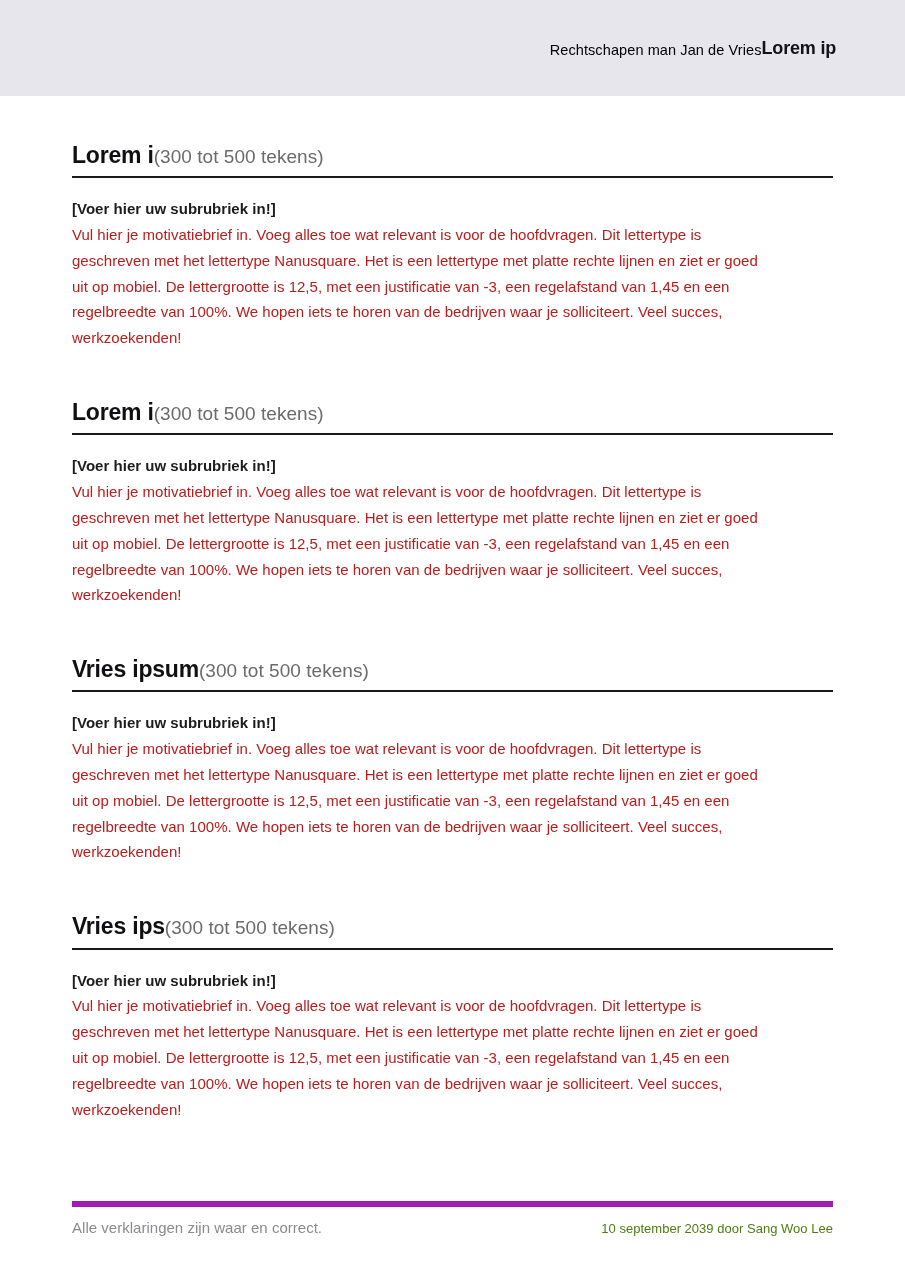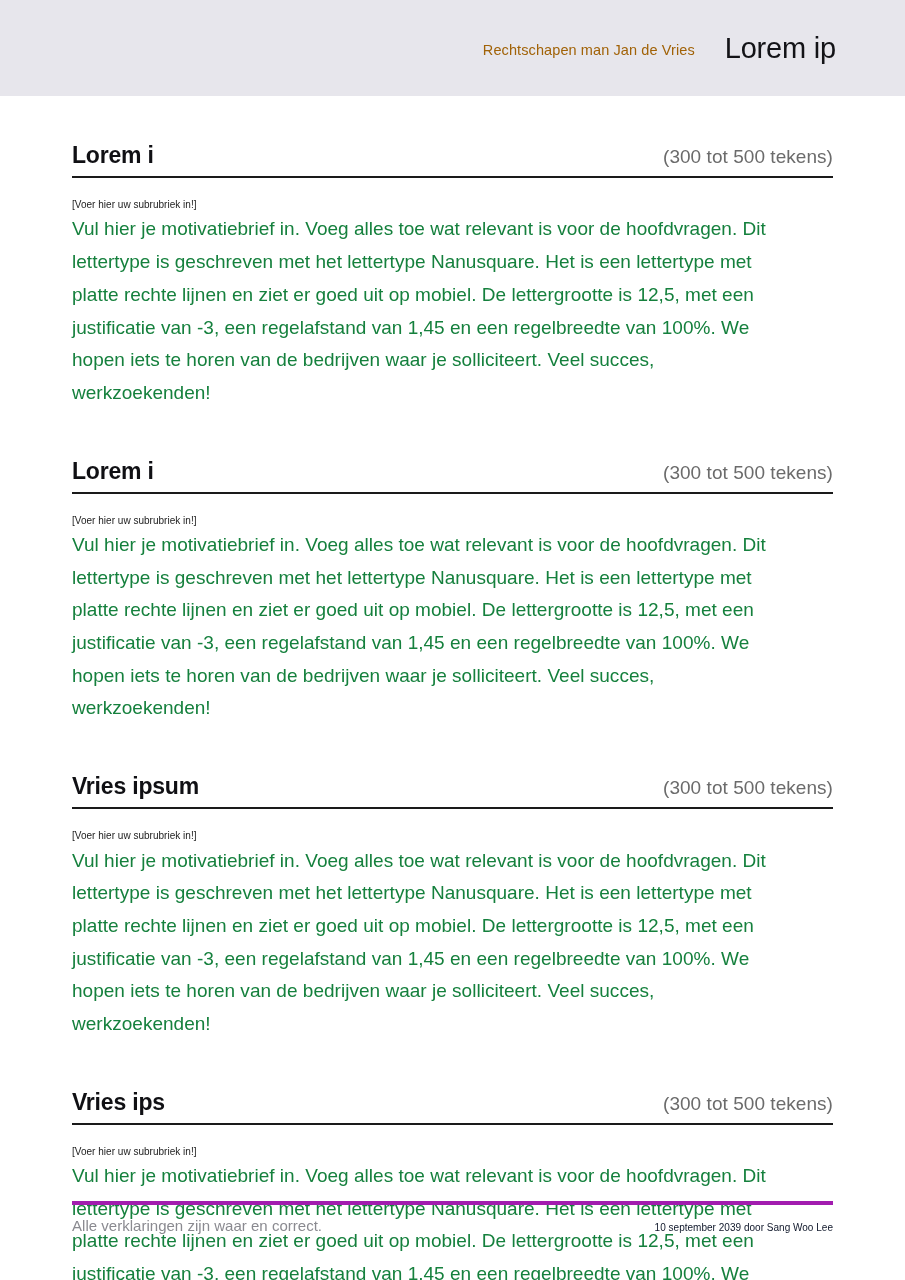--- a/index.html
+++ b/index.html
@@ -20,29 +20,28 @@
     height: 96px;
     background: #e7e6ec;
     display: flex;
     align-items: center;
     justify-content: flex-end;
     box-sizing: border-box;
     padding-right: 69px;
   }
   .header-subject {
     font-size: 14.5px;
-    color: #a16207;
+    color: #000000;
     letter-spacing: 0.1px;
     white-space: nowrap;
-    margin-right: 30px;
     margin-top: 4px;
   }
   .header-title {
-    font-size: 29px;
-    font-weight: normal;
+    font-size: 18px;
+    font-weight: bold;
     color: #131317;
     letter-spacing: -0.2px;
     white-space: nowrap;
   }
 
   
   .page {
     padding: 0 72px;
     box-sizing: border-box;
     width: 905px;
@@ -51,21 +50,20 @@
   .section {
     margin-top: 49px;
   }
   .section:first-of-type {
     margin-top: 47px;
   }
 
   .section-head {
     display: flex;
     align-items: baseline;
-    justify-content: space-between;
     border-bottom: 2.6px solid #1a1a1a;
     padding-bottom: 8px;
   }
   .section-title {
     font-size: 23px;
     font-weight: bold;
     color: #101014;
     letter-spacing: -0.2px;
     line-height: 1.1;
   }
@@ -73,54 +71,55 @@
     font-size: 19px;
     color: #6b6b6b;
     letter-spacing: 0.05px;
     white-space: nowrap;
   }
 
   .section-body {
     margin-top: 18px;
   }
   .body-sub {
-    font-size: 10px;
+    font-size: 15px;
     color: #1c1c1c;
     line-height: 1.72;
     letter-spacing: 0.02px;
+    font-weight: bold;
   }
   .body-text {
-    font-size: 19px;
-    color: #15803d;
+    font-size: 15px;
+    color: #b91c1c;
     line-height: 1.72;
     letter-spacing: 0.02px;
     margin: 0;
     max-width: 700px;
   }
 
   
   .footer {
     position: absolute;
     left: 72px;
     right: 72px;
     top: 1201px;
-    border-top: 4px solid #a21caf;
+    border-top: 6px solid #a21caf;
     display: flex;
     align-items: baseline;
     justify-content: space-between;
     padding-top: 12px;
   }
   .footer-note {
     font-size: 15px;
     color: #8a8a90;
     letter-spacing: 0.02px;
   }
   .footer-sign {
-    font-size: 10px;
-    color: #0f172a;
+    font-size: 13px;
+    color: #4d7c0f;
     letter-spacing: 0.02px;
     white-space: nowrap;
   }
 </style>
 </head>
 <body>
 
 <div class="header-band">
   <div class="header-subject">Rechtschapen man Jan de Vries</div>
   <div class="header-title">Lorem ip</div>

